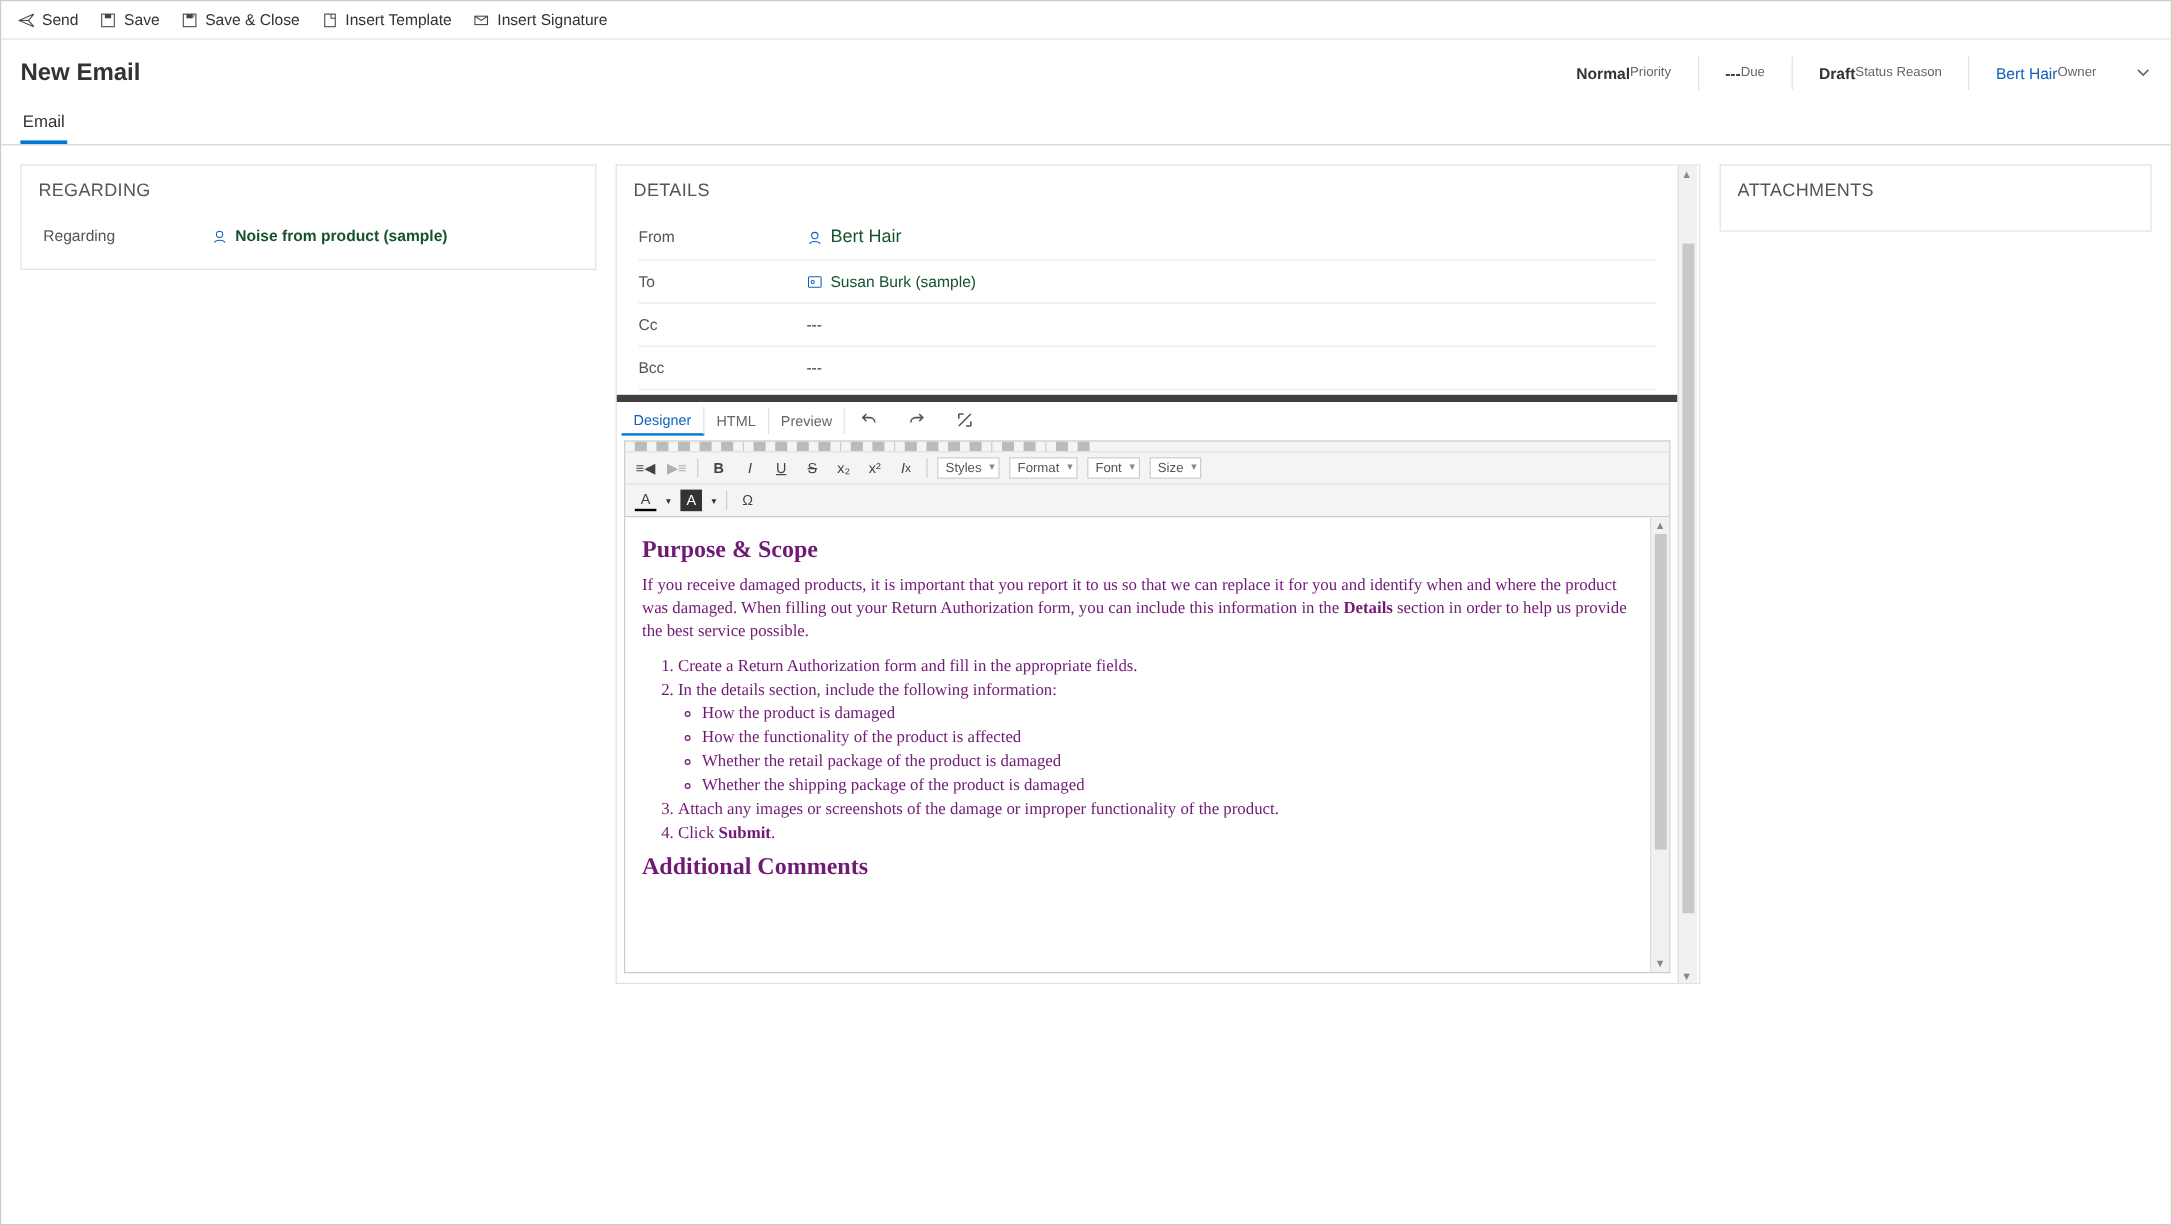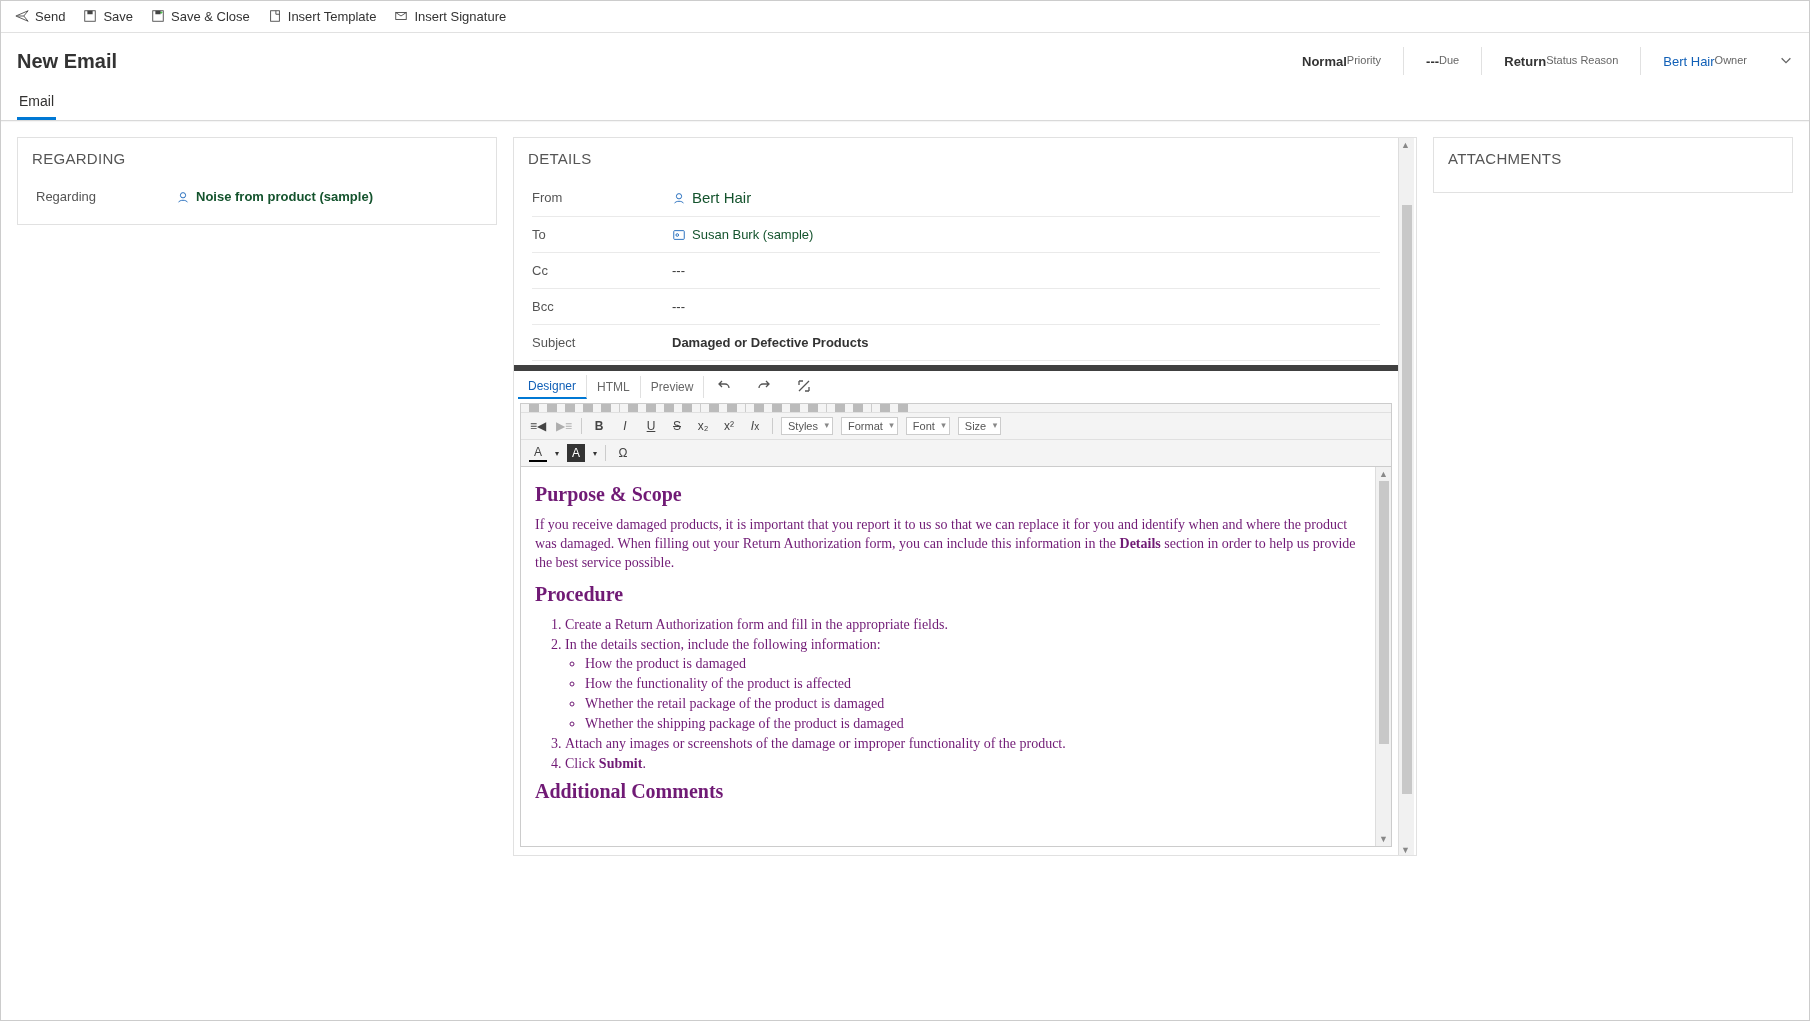--- a/index.html
+++ b/index.html
@@ -1,20 +1,20 @@
 <!DOCTYPE html>
 <html><head>
 <meta charset="utf-8">
 <style>
 * { box-sizing: border-box; margin: 0; padding: 0; }
 body { font-family: "Segoe UI", Tahoma, sans-serif; font-size: 13px; color: #333; background: #fff; border: 1px solid #ccc; width: 1810px; height: 1021px; overflow: hidden; }
 
 
 .cmdbar { display: flex; align-items: center; gap: 18px; padding: 8px 14px; border-bottom: 1px solid #e1e1e1; }
-.cmdbar .cmd { display: flex; align-items: flex-start; gap: 6px; cursor: pointer; }
+.cmdbar .cmd { display: flex; align-items: flex-end; gap: 6px; cursor: pointer; }
 .cmdbar .cmd svg { width: 14px; height: 14px; }
 
 
 .header { display: flex; justify-content: space-between; align-items: center; padding: 14px 16px 6px 16px; }
 .header h1 { font-size: 20px; font-weight: 600; }
 .hdr-meta { display: flex; align-items: center; gap: 22px; }
 .hdr-meta .sep { width:1px; height:28px; background:#e1e1e1; }
 .meta-block { display: flex; flex-direction: row; }
 .meta-val { font-size: 13px; font-weight: 600; }
 .meta-val.link { color: #1160b7; font-weight: 400; }
@@ -132,21 +132,21 @@
       <span class="meta-val">Normal</span>
       <span class="meta-lbl">Priority</span>
     </div>
     <div class="sep"></div>
     <div class="meta-block">
       <span class="meta-val">---</span>
       <span class="meta-lbl">Due</span>
     </div>
     <div class="sep"></div>
     <div class="meta-block">
-      <span class="meta-val">Return</span>
+      <span class="meta-val">Draft</span>
       <span class="meta-lbl">Status Reason</span>
     </div>
     <div class="sep"></div>
     <div class="meta-block">
       <span class="meta-val link">Bert Hair</span>
       <span class="meta-lbl">Owner</span>
     </div>
     <div class="chev">
       <svg width="14" height="14" viewBox="0 0 16 16">
           <path d="M3 6l5 5 5-5" fill="none" stroke="#666" stroke-width="1.5"></path>
@@ -200,24 +200,20 @@
             <span>Susan Burk (sample)</span>
           </div>
         </div>
         <div class="field">
           <div class="flbl">Cc</div>
           <div class="fval">---</div>
         </div>
         <div class="field">
           <div class="flbl">Bcc</div>
           <div class="fval">---</div>
-        </div>
-        <div class="field">
-          <div class="flbl">Subject</div>
-          <div class="fval bold">Damaged or Defective Products</div>
         </div>
 
         <div class="editor-tabs">
           <span class="etab active">Designer</span>
           <span class="etab">HTML</span>
           <span class="etab">Preview</span>
           <span class="etool"><svg width="16" height="16" viewBox="0 0 16 16">
                 <path d="M6 3L3 6l3 3M3 6h6a4 4 0 014 4" fill="none" stroke="#555" stroke-width="1.3"></path>
               </svg></span>
           <span class="etool"><svg width="16" height="16" viewBox="0 0 16 16">
@@ -284,21 +280,20 @@
             <span class="tbtn">Ω</span>
           </div>
         </div>
 
         <div class="editor-wrap">
           <div class="editor-body">
             <h3>Purpose &amp; Scope</h3>
             <p>
               <span>If you receive damaged products, it is important that you report it to us so that we can replace it for you and identify when and where the product was damaged. When filling out your Return Authorization form, you can include this information in the </span><b>Details</b><span> section in order to help us provide the best service possible.</span>
             </p>
-            <h3>Procedure</h3>
             <ol>
               <li>Create a Return Authorization form and fill in the appropriate fields.</li>
               <li>
                 <span>In the details section, include the following information:</span>
                 <ul>
                   <li>How the product is damaged</li>
                   <li>How the functionality of the product is affected</li>
                   <li>Whether the retail package of the product is damaged</li>
                   <li>Whether the shipping package of the product is damaged</li>
                 </ul>

